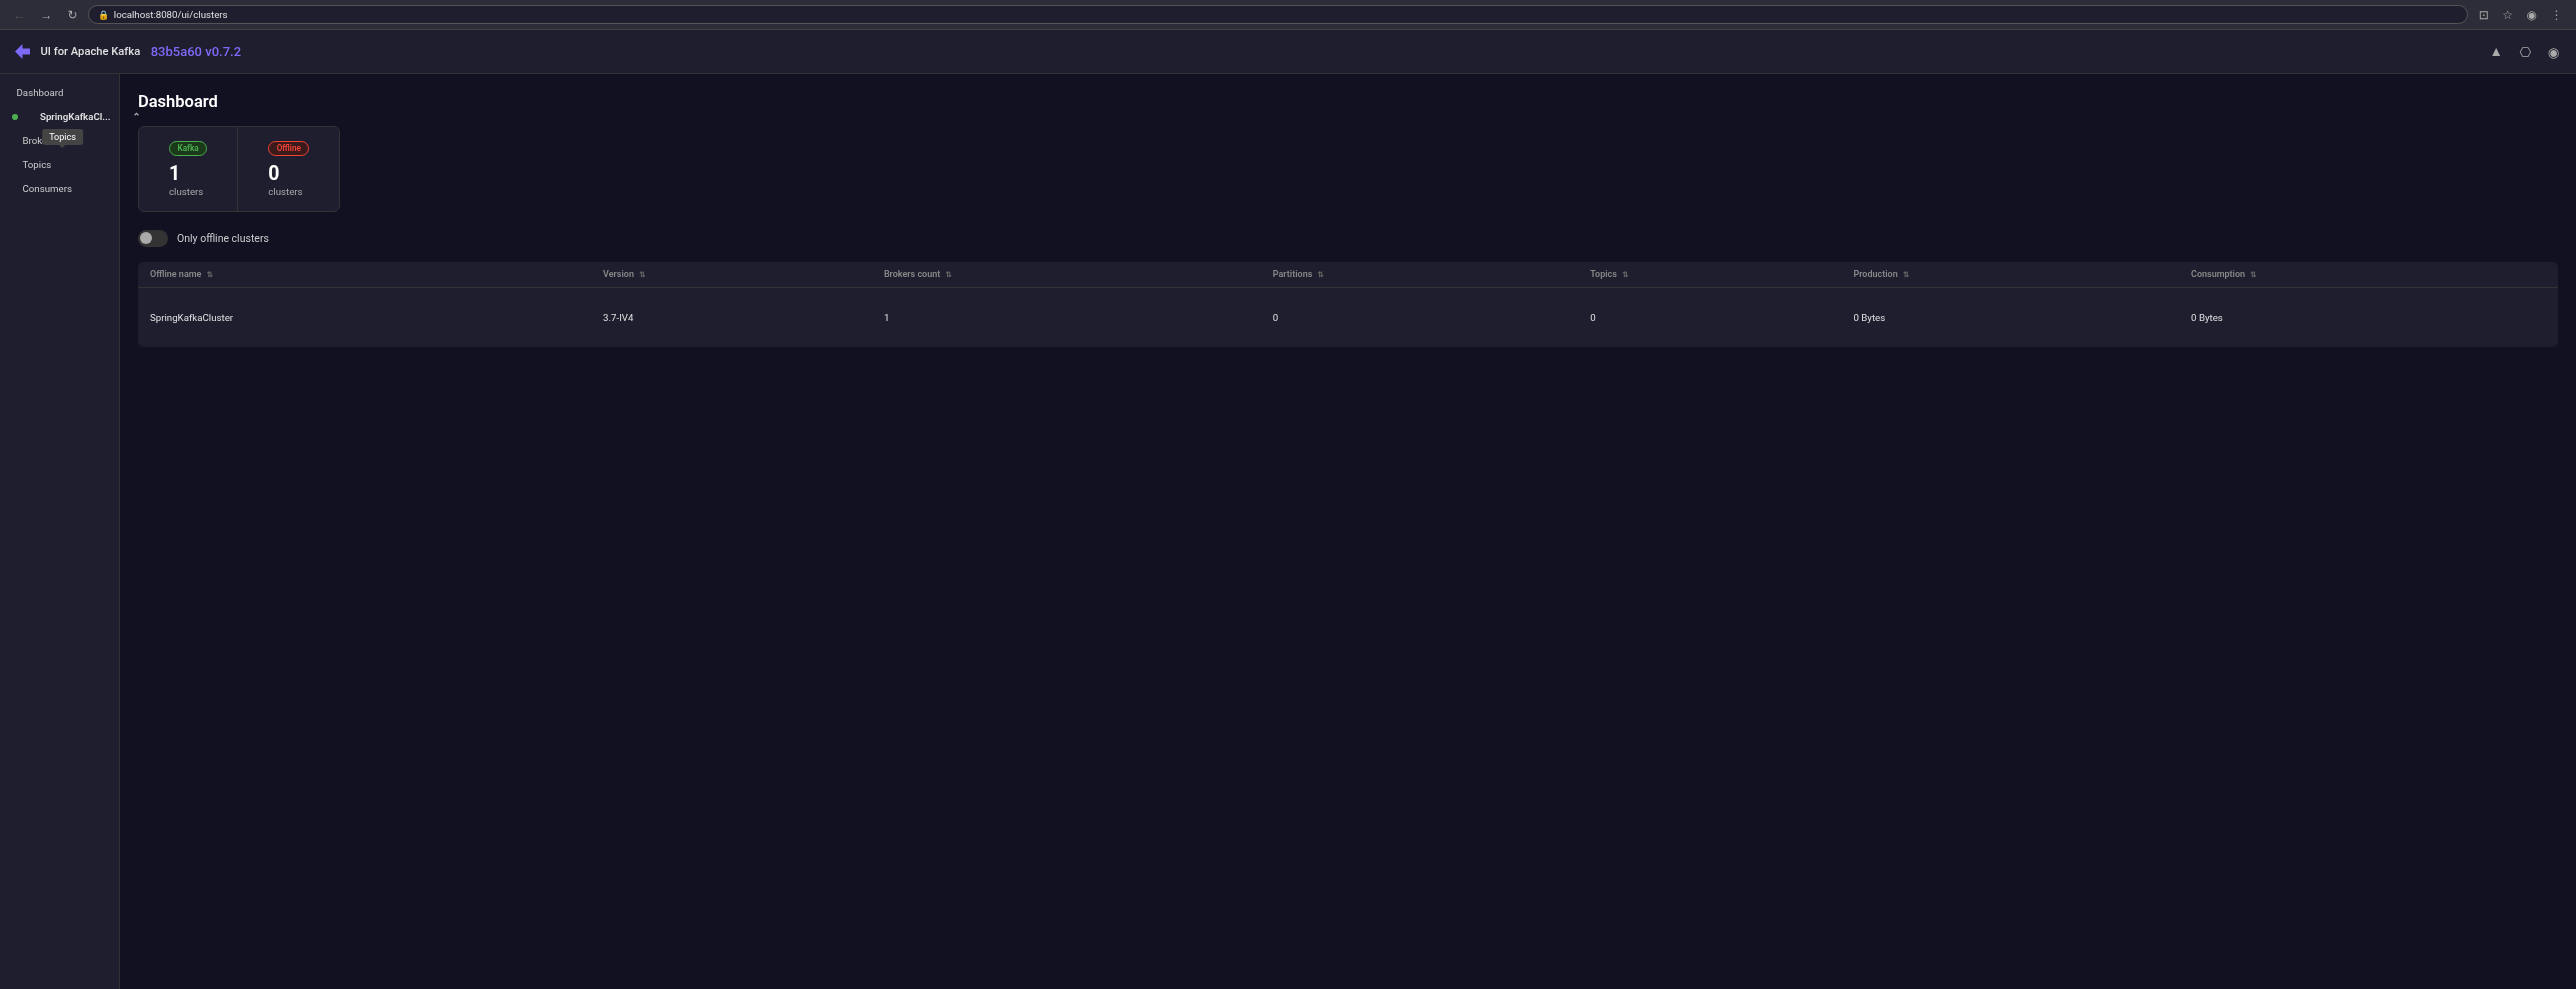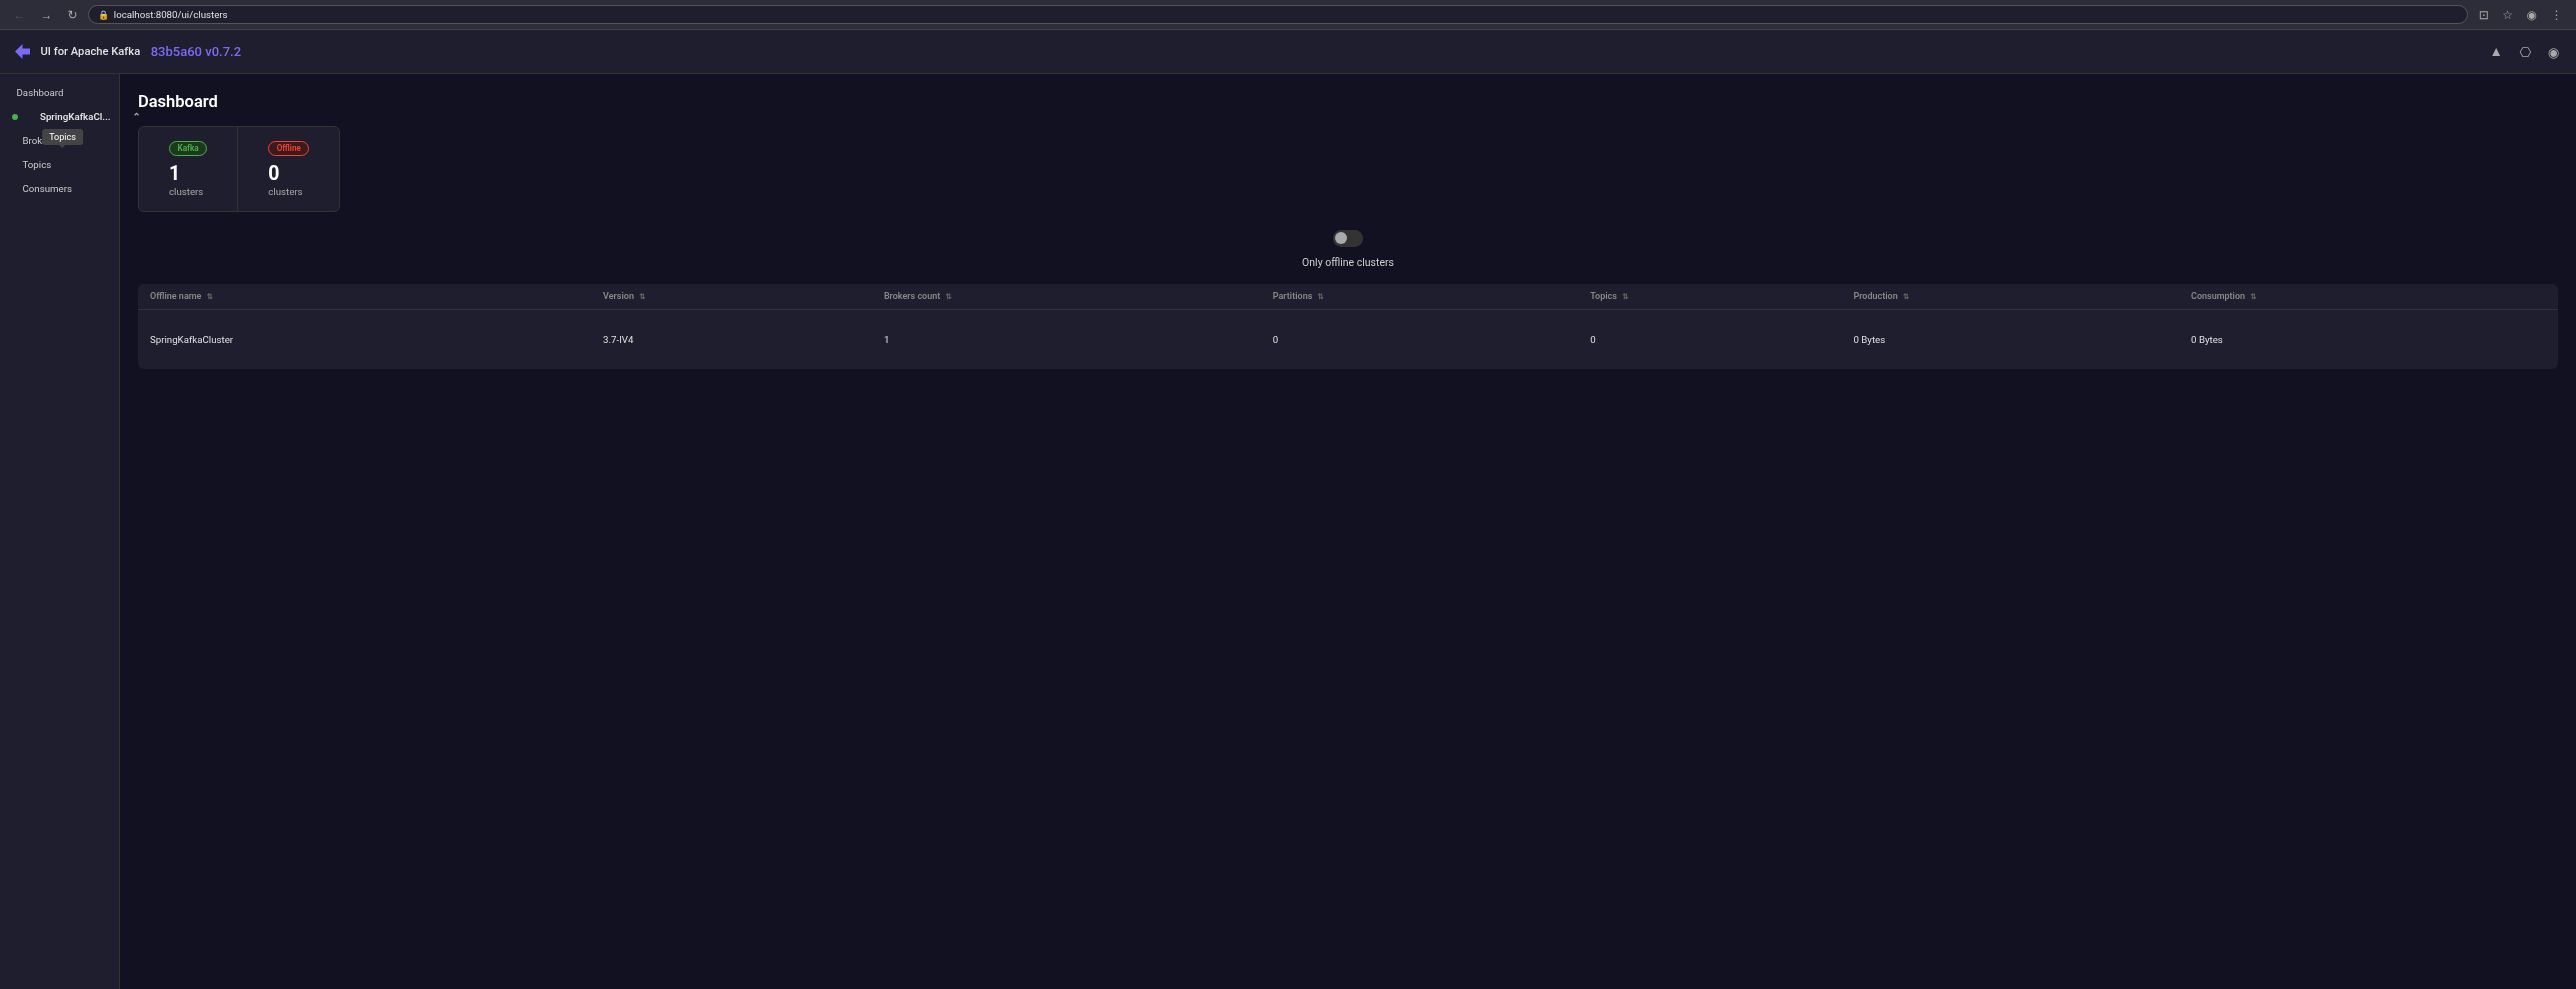--- a/index.html
+++ b/index.html
@@ -236,21 +236,20 @@
       font-size: 9.7px;
       color: #aaa;
     }
 
     
     .toggle-row {
       display: flex;
       align-items: center;
       gap: 9px;
       margin-bottom: 15px;
-      flex-direction: column;
     }
     .toggle-switch {
       width: 30px;
       height: 16.5px;
       background: #333;
       border-radius: 8.2px;
       position: relative;
       cursor: pointer;
       border: none;
       flex-shrink: 0;

